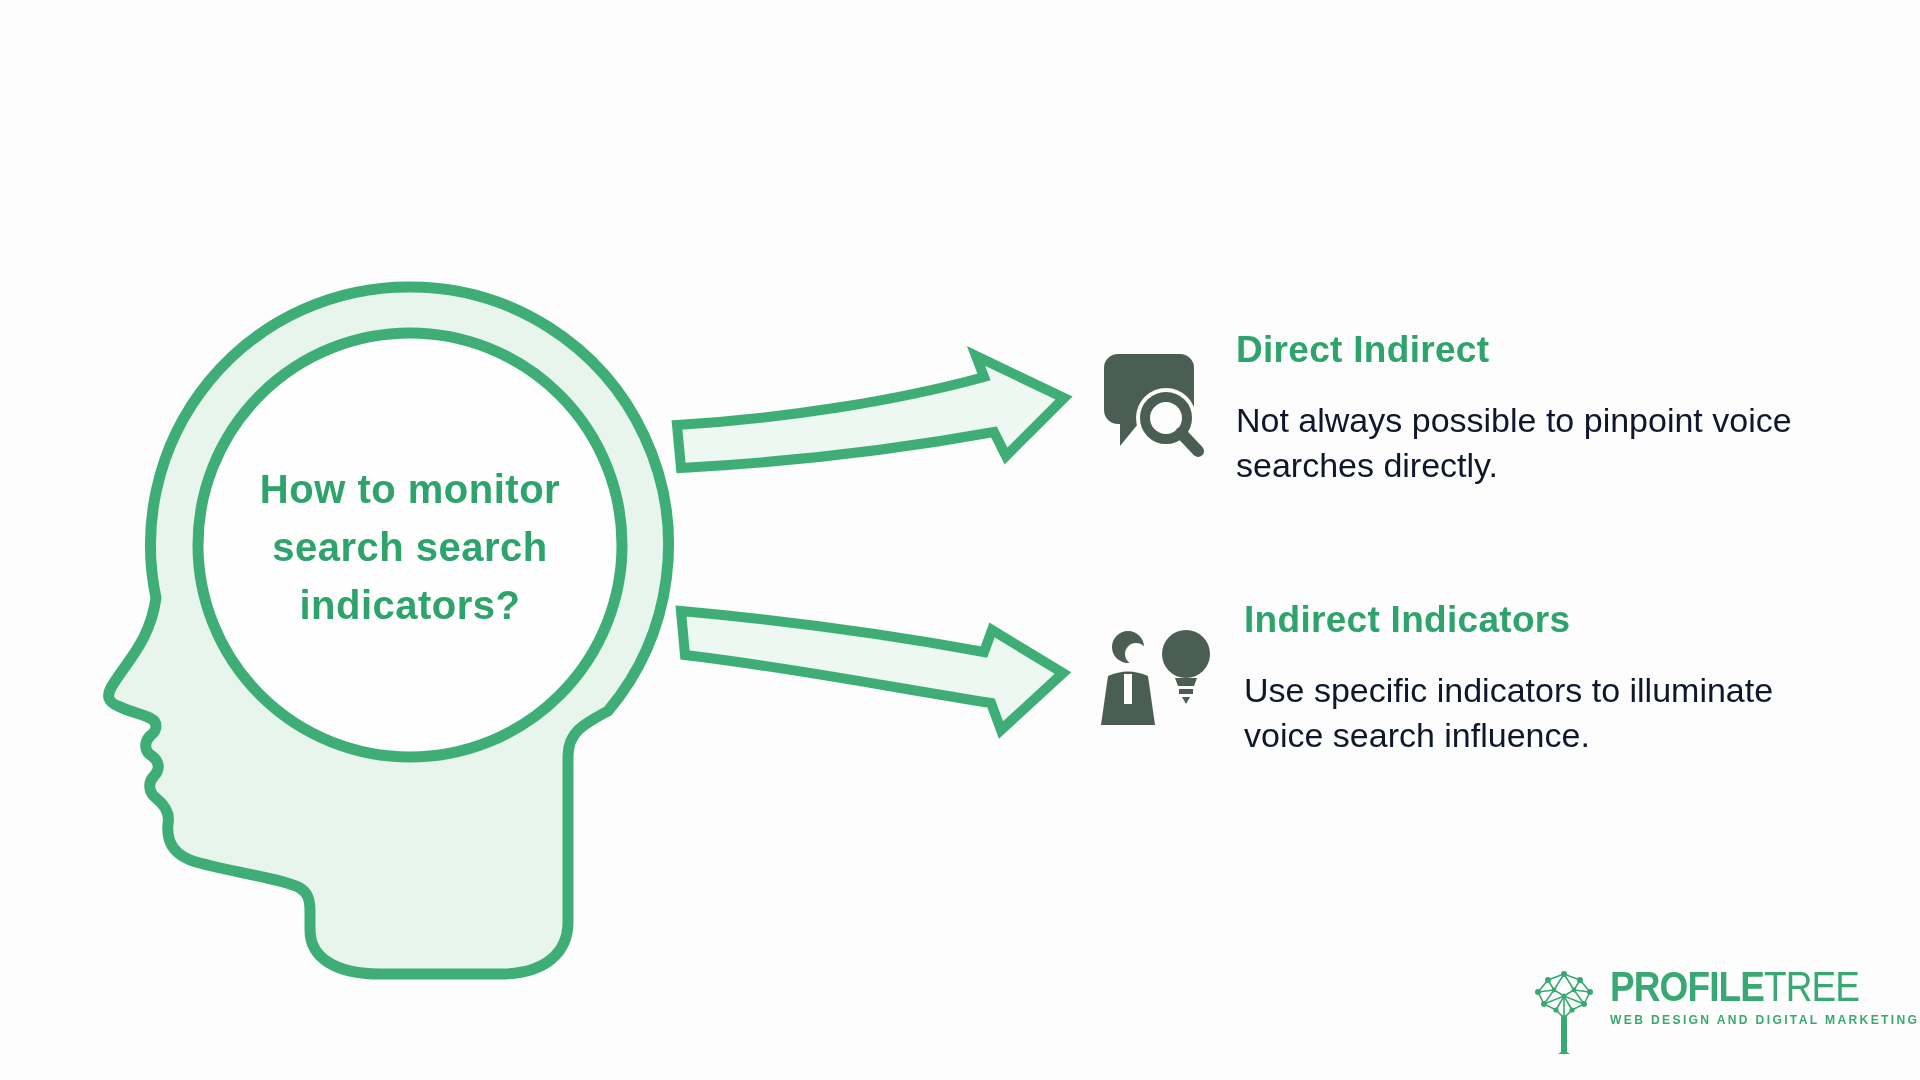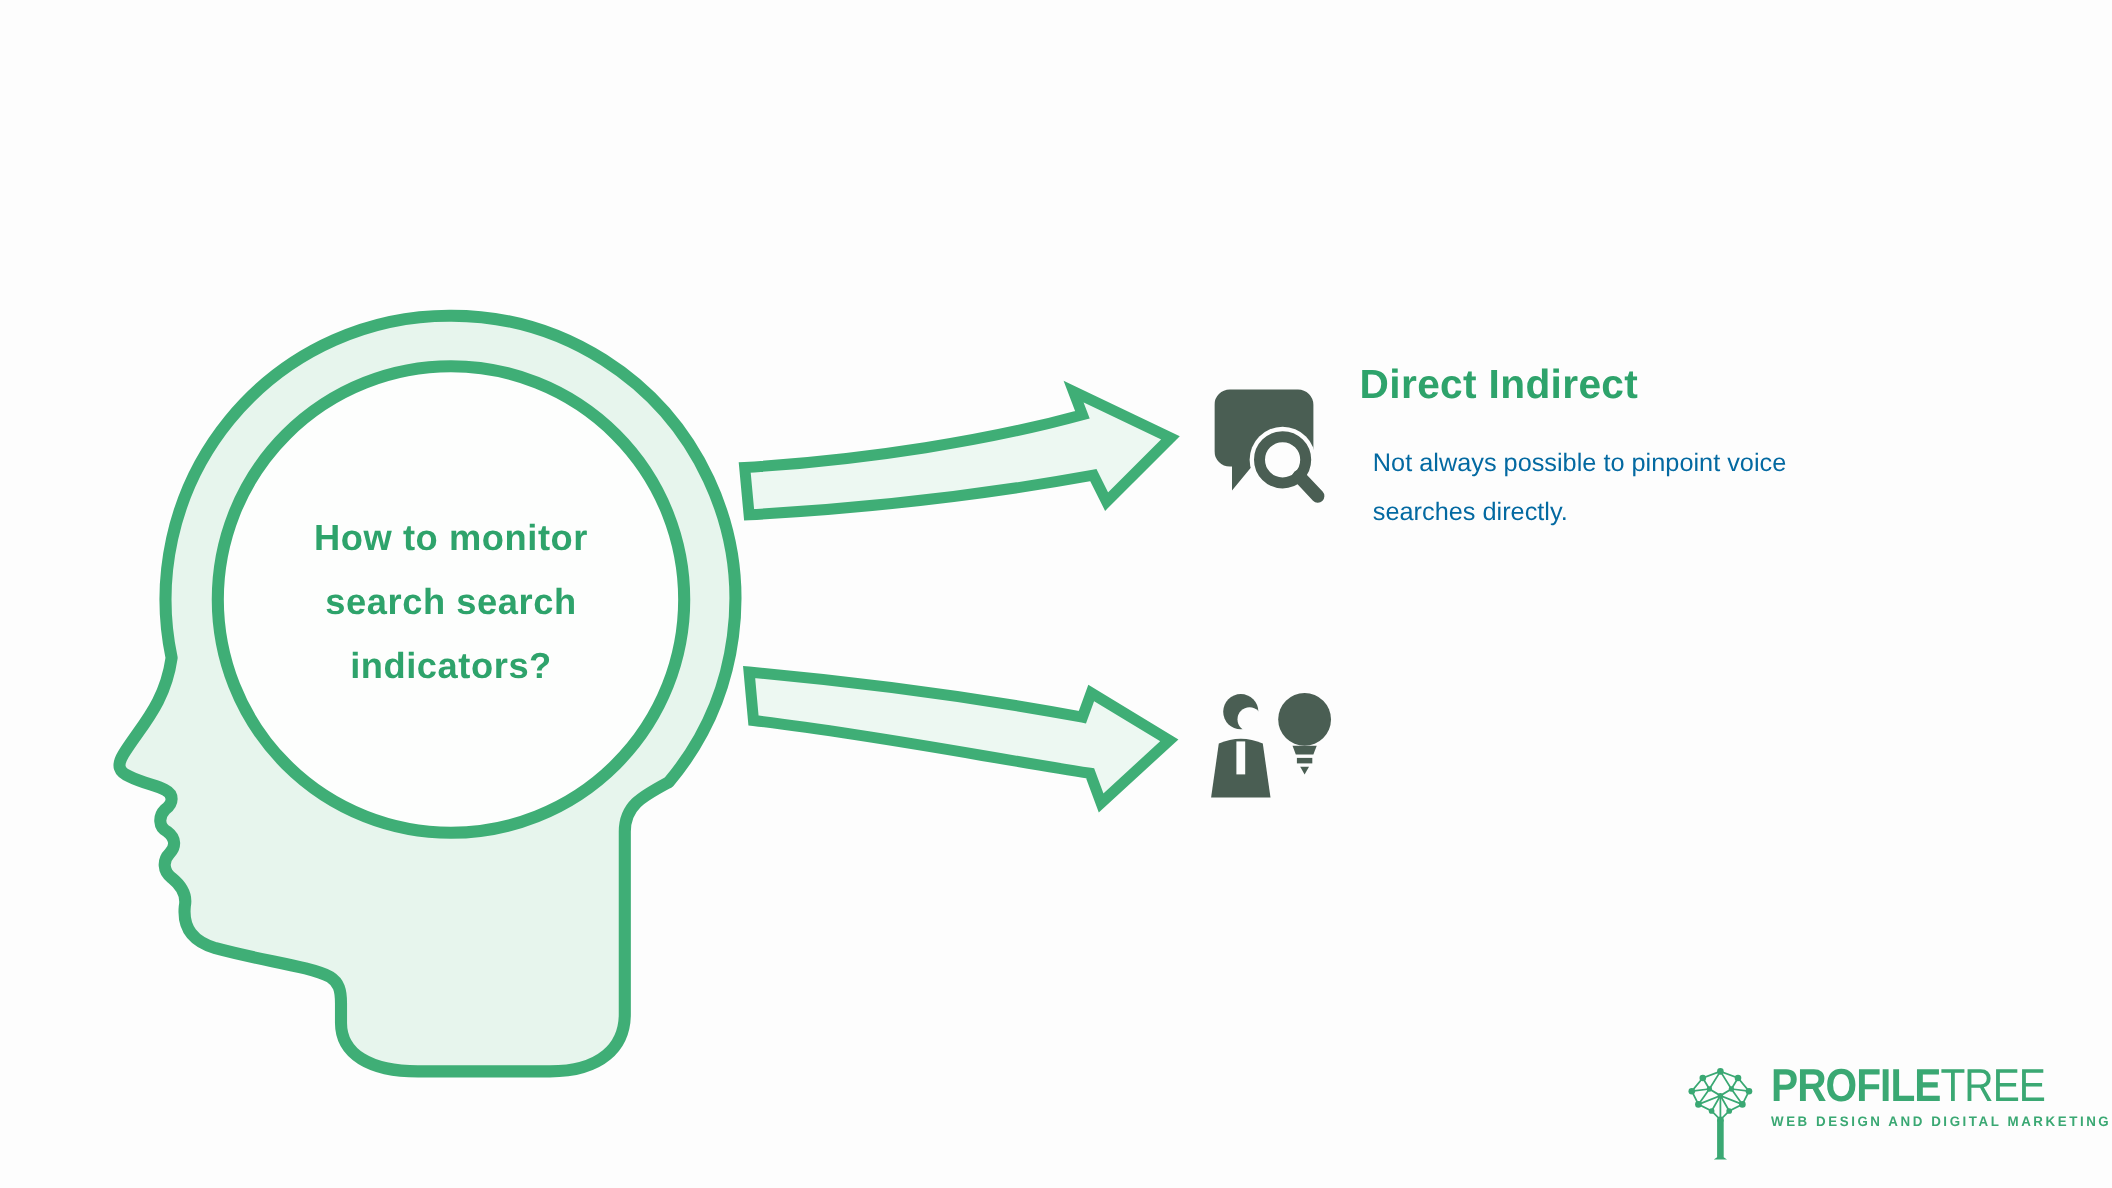--- a/index.html
+++ b/index.html
@@ -4,30 +4,30 @@
 <style>
   html,body{margin:0;padding:0;background:#ffffff;}
   .canvas{
     position:relative;width:1920px;height:1080px;overflow:hidden;
     background:#fdfdfd;font-family:"Liberation Sans",sans-serif;
   }
   .bg-svg{position:absolute;left:0;top:0;width:1920px;height:1080px;}
   .title-block{
     position:absolute;left:150px;top:460px;width:520px;
     text-align:center;color:#2ea36b;font-weight:bold;
-    font-size:33px;line-height:58px;letter-spacing:.5px;
+    font-size:40px;line-height:58px;letter-spacing:.5px;
   }
   .section{position:absolute;display:flex;align-items:flex-start;}
   .section .icon-wrap{flex:0 0 auto;}
   .sec-text{margin-left:28px;width:560px;}
   .sec-heading{
     margin:0;color:#2ea36b;font-size:37px;font-weight:bold;line-height:44px;
     letter-spacing:.3px;
   }
-  .sec-body{margin-top:26px;color:#0369a1;font-size:23px;line-height:45px;margin-left:12px;}
+  .sec-body{margin-top:26px;color:#0f172a;font-size:34px;line-height:45px;}
   #section-direct{left:1104px;top:328px;}
   #section-indirect{left:1098px;top:598px;}
   #section-direct .icon-wrap{margin-top:24px;}
   #section-indirect .icon-wrap{margin-top:22px;}
   .logo{
     position:absolute;left:1528px;top:966px;display:flex;align-items:flex-start;
   }
   .logo-text{margin-left:10px;color:#3aa873;}
   .brand-row{
     font-size:42px;line-height:42px;letter-spacing:-1px;
@@ -114,20 +114,27 @@
 
         <path d="M 10,56 Q 30,47 50,56 L 57,105 L 3,105 Z" fill="#4a5e53"></path>
         <rect x="26" y="54" width="8" height="30" fill="#fdfdfd"></rect>
 
         <circle cx="88" cy="34" r="24" fill="#4a5e53"></circle>
         <path d="M 77,58 h 22 l -3,8 h -16 z" fill="#4a5e53"></path>
         <rect x="81" y="69" width="14" height="5" fill="#4a5e53"></rect>
         <path d="M 84,77 h 8 l -4,7 z" fill="#4a5e53"></path>
       </svg>
     </div>
+    <div class="sec-text">
+      <h2 class="sec-heading">Indirect Indicators</h2>
+      <div class="sec-body">
+        <div>Use specific indicators to illuminate</div>
+        <div>voice search influence.</div>
+      </div>
+    </div>
   </div>
 
   <div class="logo">
     <svg width="72" height="92" viewBox="0 0 72 92">
       <g stroke="#3aa873" stroke-width="1.6" fill="none">
         <path d="M36,8 L20,14 L10,26 L16,38 L28,44 L36,52 L44,44 L56,38 L62,26 L52,14 Z"></path>
         <path d="M36,8 L26,24 L16,38 M36,8 L46,24 L56,38 M20,14 L26,24 L36,30 L46,24 L52,14 M10,26 L26,24 M62,26 L46,24 M16,38 L36,30 L56,38 M28,44 L36,30 L44,44"></path>
         <path d="M36,52 L36,30"></path>
       </g>
       <g fill="#3aa873">

